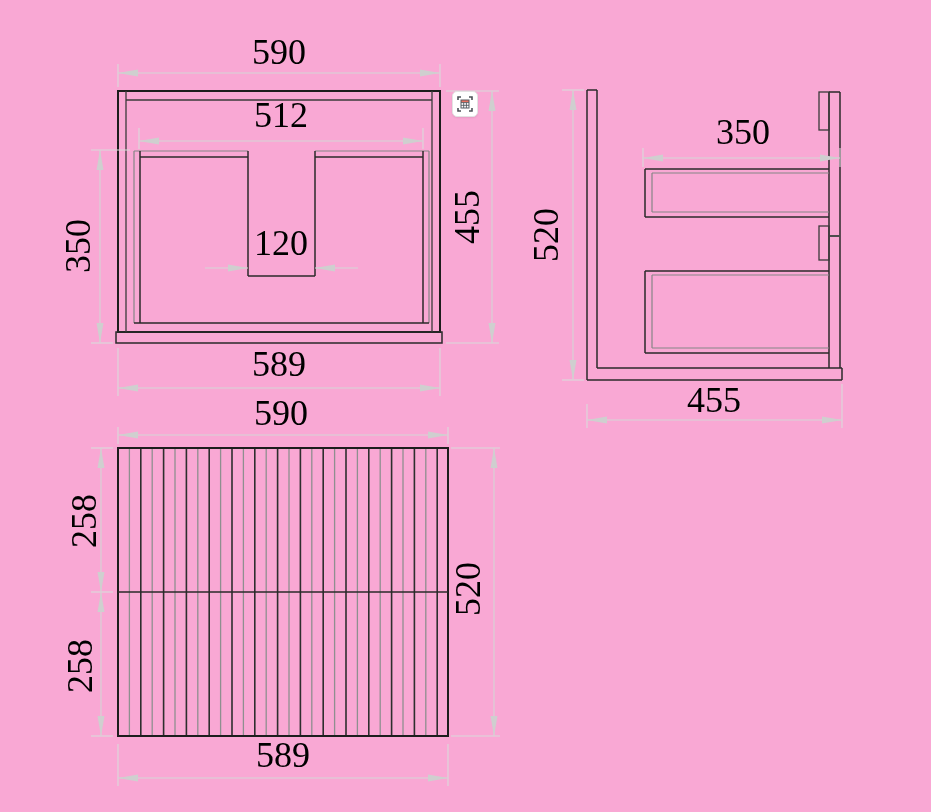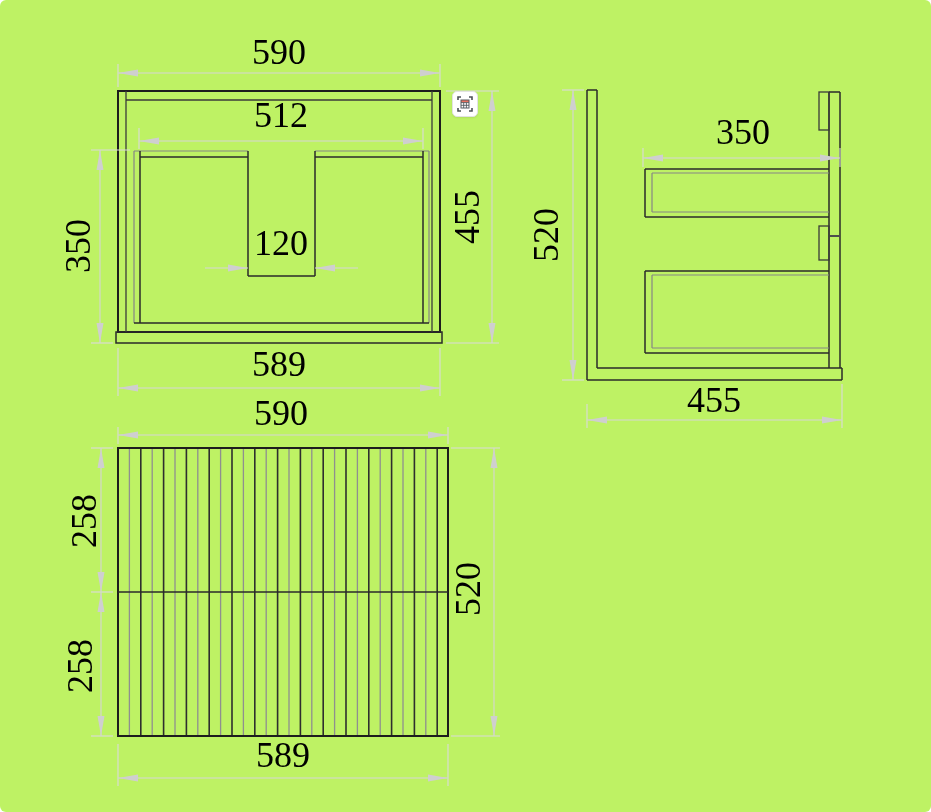--- a/index.html
+++ b/index.html
@@ -7,22 +7,21 @@
     padding: 0;
     background: #ffffff;
     width: 931px;
     height: 812px;
     overflow: hidden;
   }
   .stage {
     position: relative;
     width: 931px;
     height: 812px;
-    background: #bef264;
-    border-radius: 6px;
+    background: #f9a8d4;
   }
   svg.drawing {
     position: absolute;
     left: 0;
     top: 0;
   }
   
   .ln-dark   { stroke: #1d1d1d; stroke-width: 2;   fill: none; }
   .ln-mid    { stroke: #2a2a2a; stroke-width: 1.5; fill: none; }
   .ln-thin   { stroke: #3a3a3a; stroke-width: 1.3; fill: none; }

